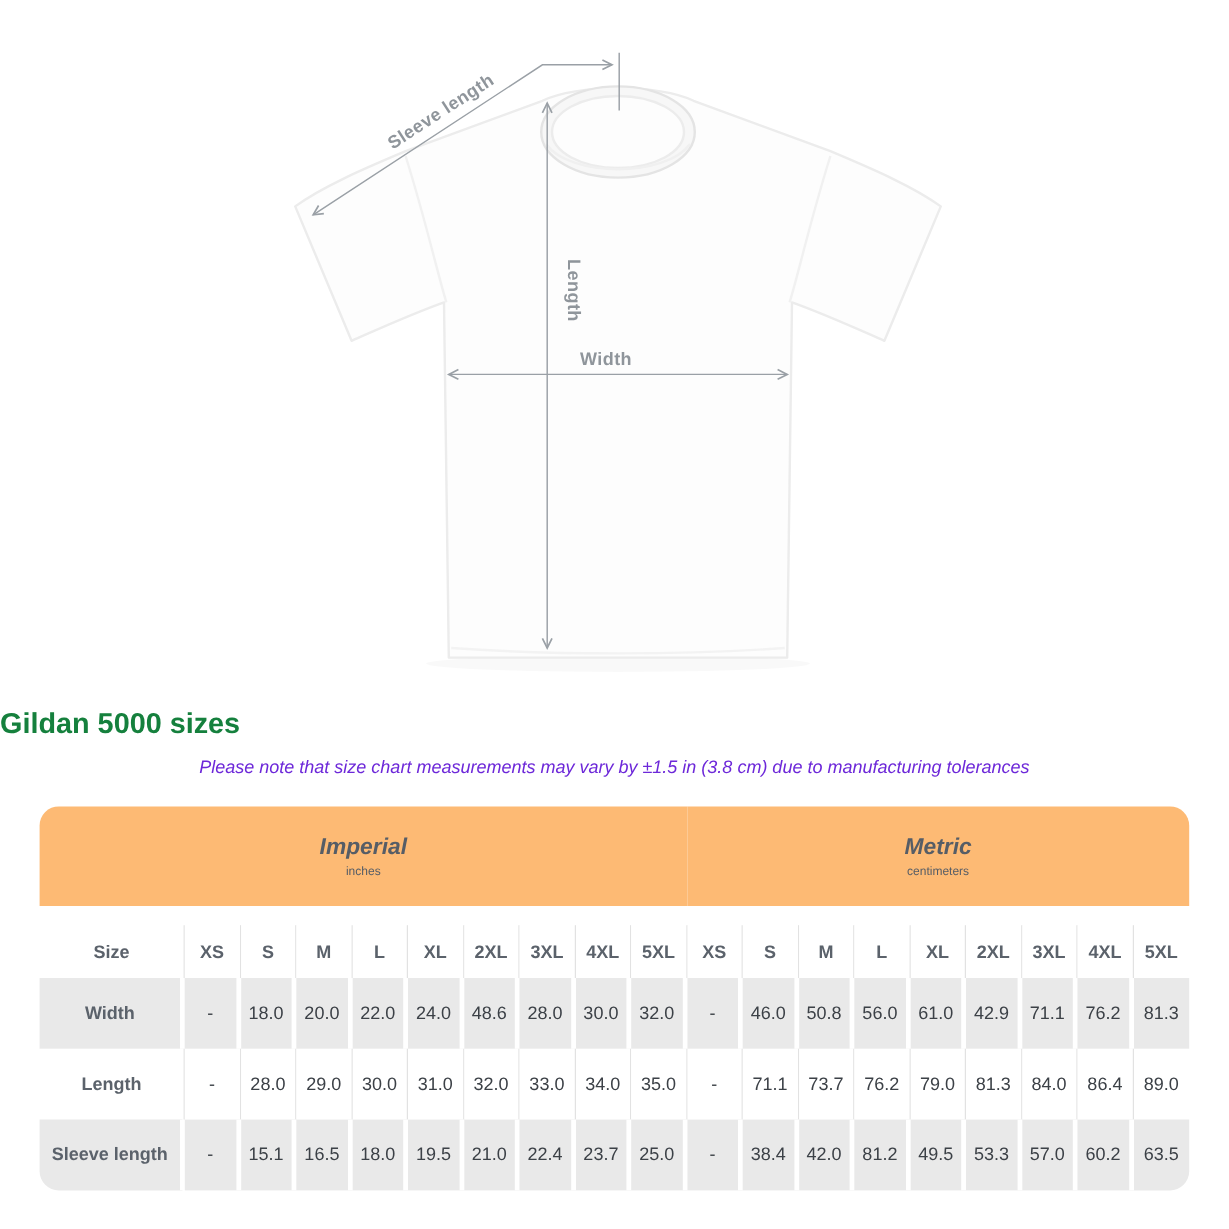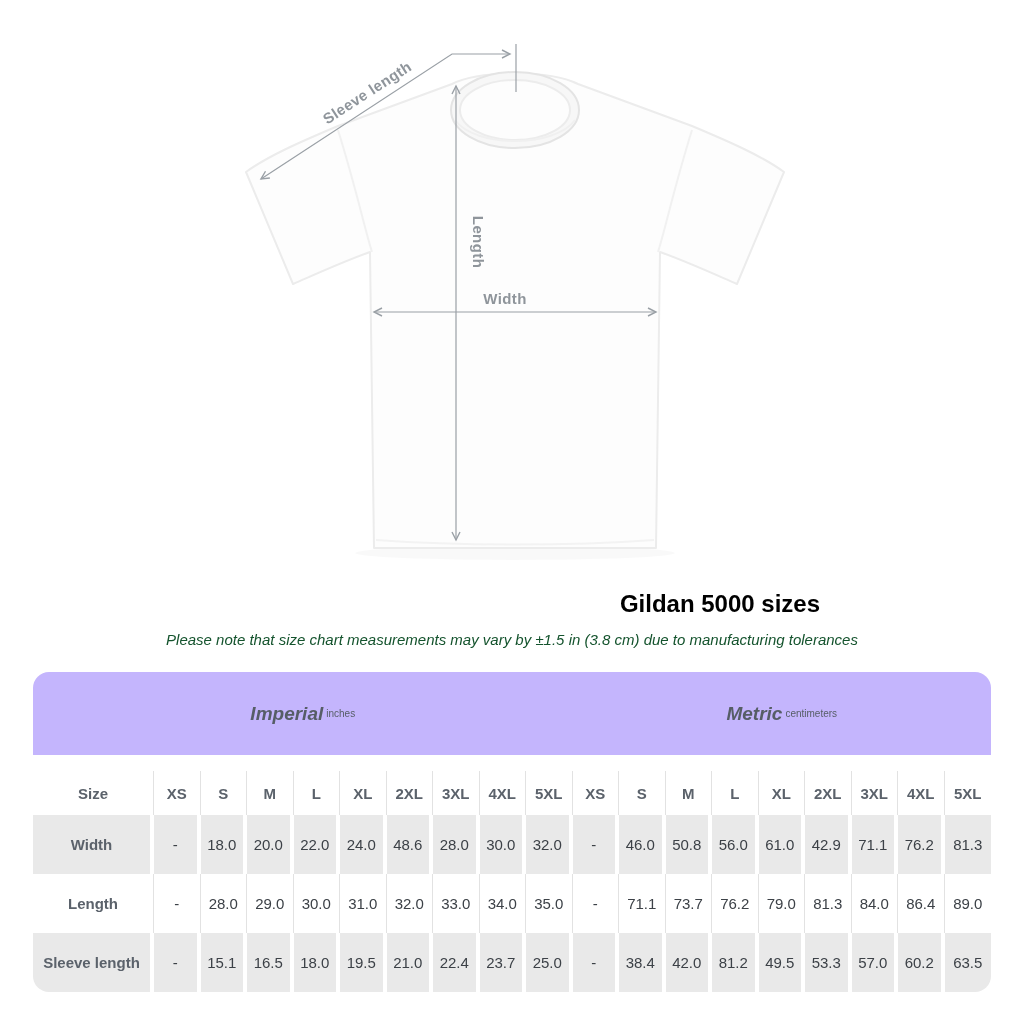--- a/index.html
+++ b/index.html
@@ -5,35 +5,35 @@
   html,body{margin:0;padding:0;background:#fff;}
   .stage{
     position:relative;width:1024px;height:1024px;background:#fff;overflow:hidden;
     font-family:"Liberation Sans","DejaVu Sans",sans-serif;
   }
   
   .diagram{position:absolute;left:0;top:0;width:1024px;height:585px;}
   .dim-label{fill:#8f959b;font-size:15px;font-weight:bold;letter-spacing:.4px;}
   
   .title{
-    position:absolute;left:0;top:590px;width:820px;text-align:right;
-    font-size:24px;font-weight:bold;color:#000000;
+    position:absolute;left:0;top:590px;width:820px;text-align:left;
+    font-size:24px;font-weight:bold;color:#15803d;
   }
   .subtitle{
     position:absolute;left:0;top:631px;width:1024px;text-align:center;
-    font-size:15px;font-style:italic;color:#14532d;
+    font-size:15px;font-style:italic;color:#6d28d9;
   }
   
   .size-table{
     position:absolute;left:33px;top:672px;width:958px;
     display:grid;
     grid-template-columns:121px repeat(18,1fr);
     grid-template-rows:83px 60px 59px 59px 59px;
   }
-  .band{background:#c4b5fd;display:flex;flex-direction:row;align-items:center;justify-content:center;gap:3px;}
+  .band{background:#fdba74;display:flex;flex-direction:column;align-items:center;justify-content:center;gap:3px;}
   .band-left{grid-column:1/11;border-top-left-radius:16px;}
   .band-right{grid-column:11/20;border-top-right-radius:16px;text-align:center;}
   .unit-name{font-size:19px;font-weight:bold;font-style:italic;color:#565d66;}
   .unit-sub{font-size:10px;color:#565d66;}
   .c{display:flex;align-items:center;justify-content:center;font-size:15px;background:#fff;}
   .hdr{font-weight:bold;color:#5b626b;margin-top:16px;}
   .lbl{font-weight:bold;color:#5b626b;}
   .val{color:#3c4147;}
   .gray{background:#e9e9e9;}
   .sep-light{border-right:1px solid #e2e2e2;}

